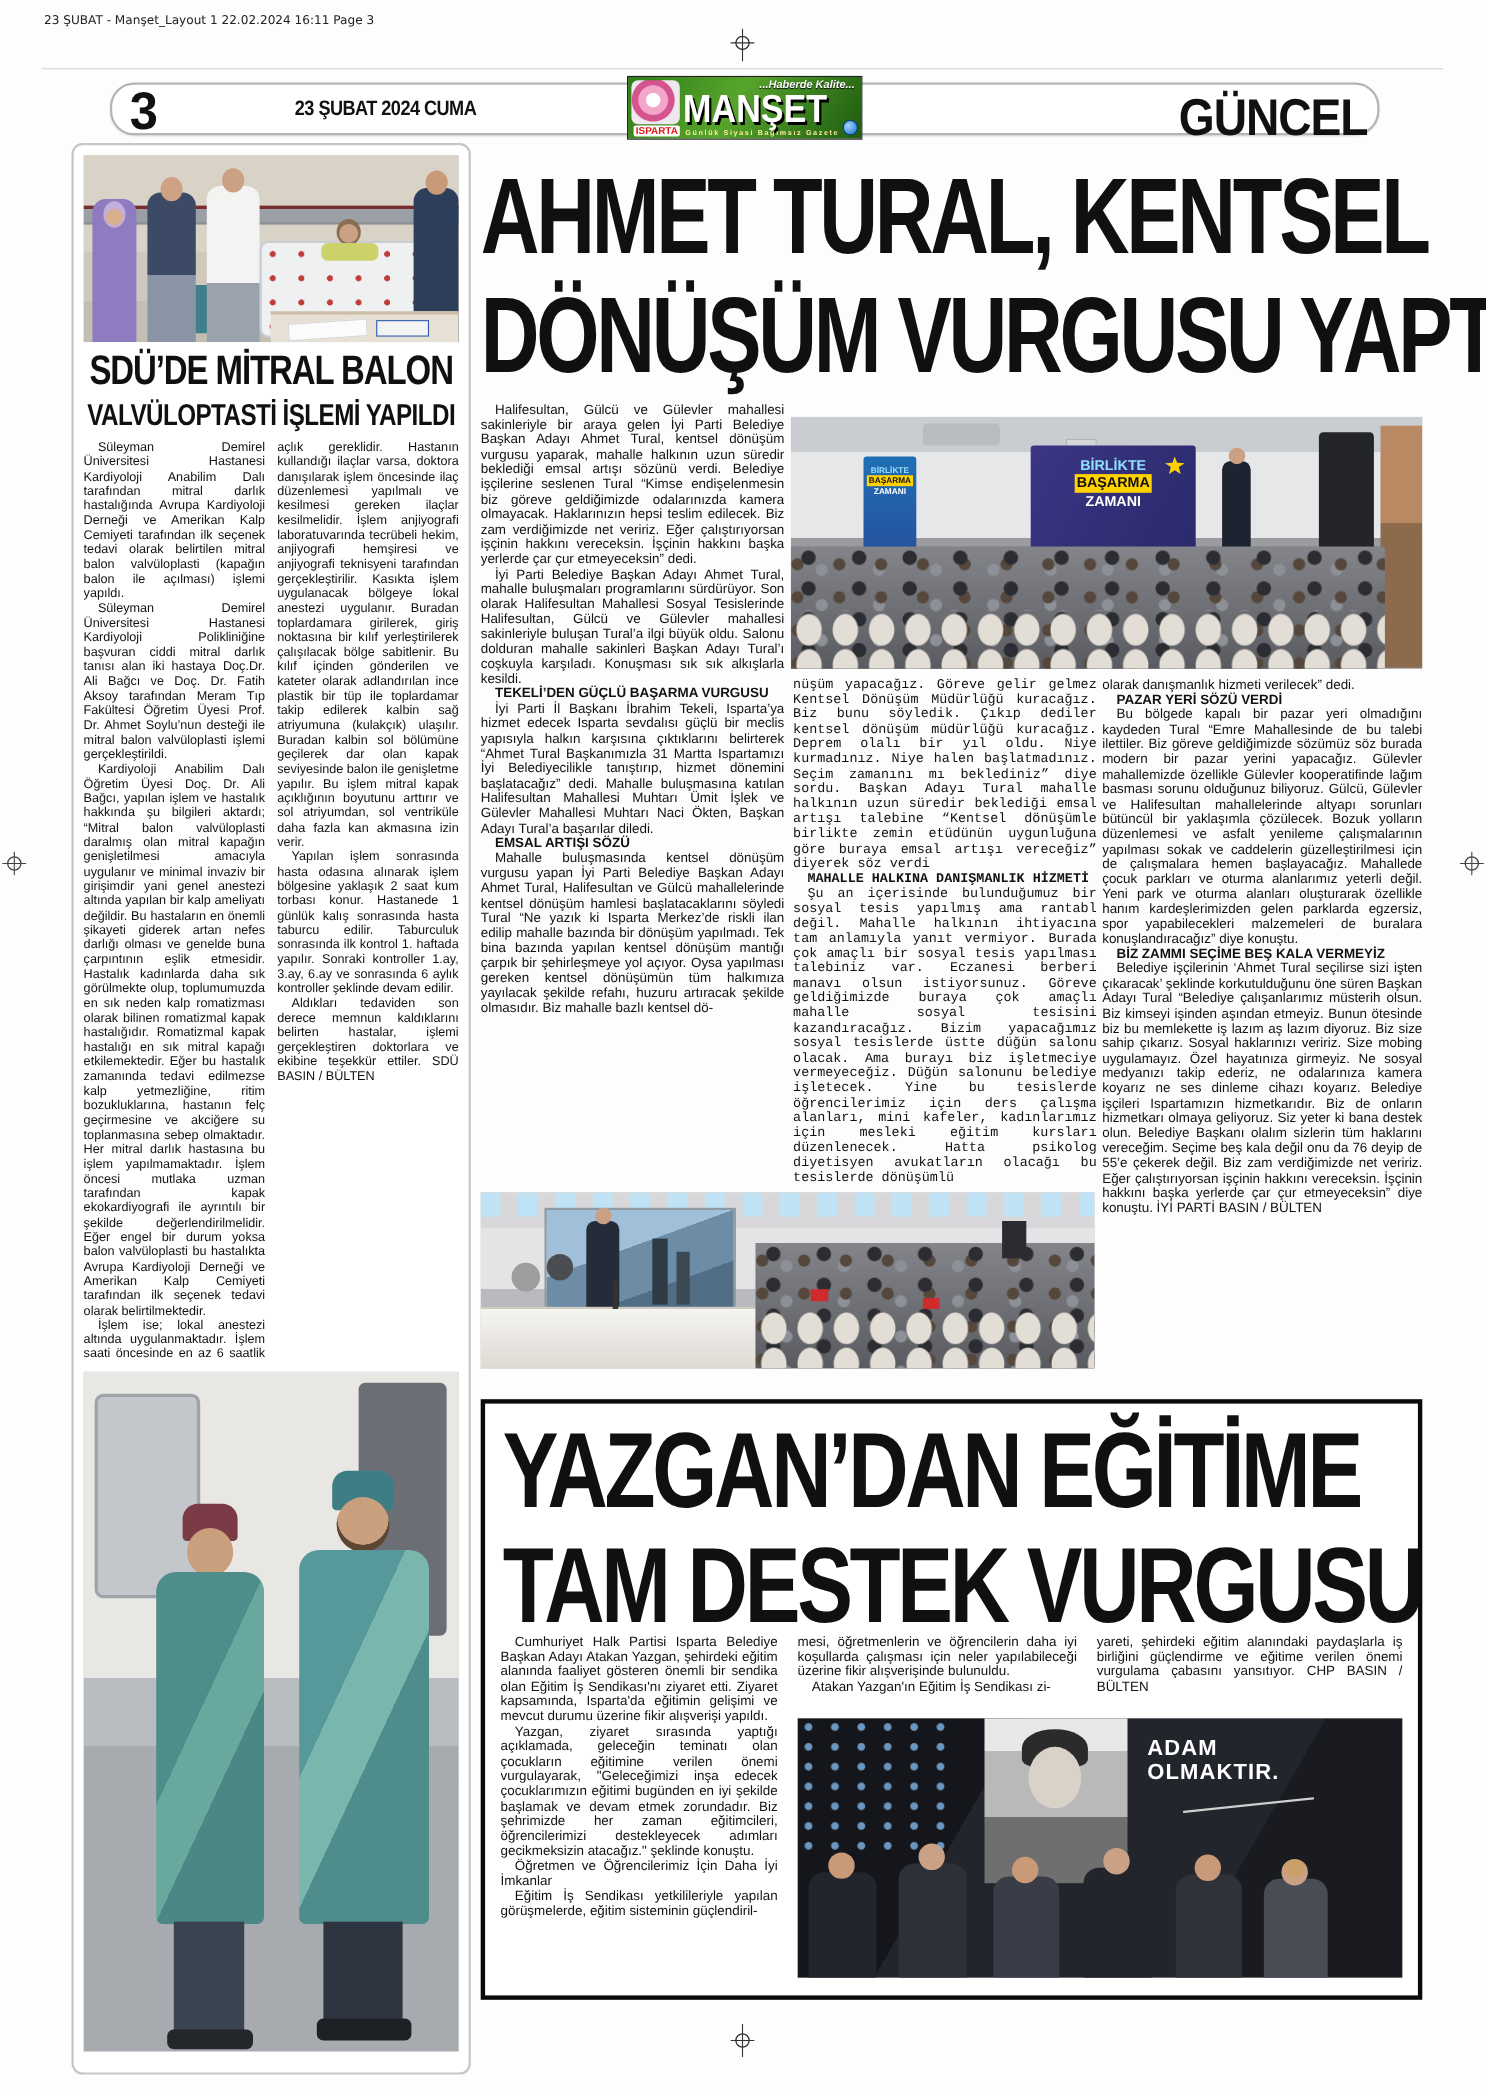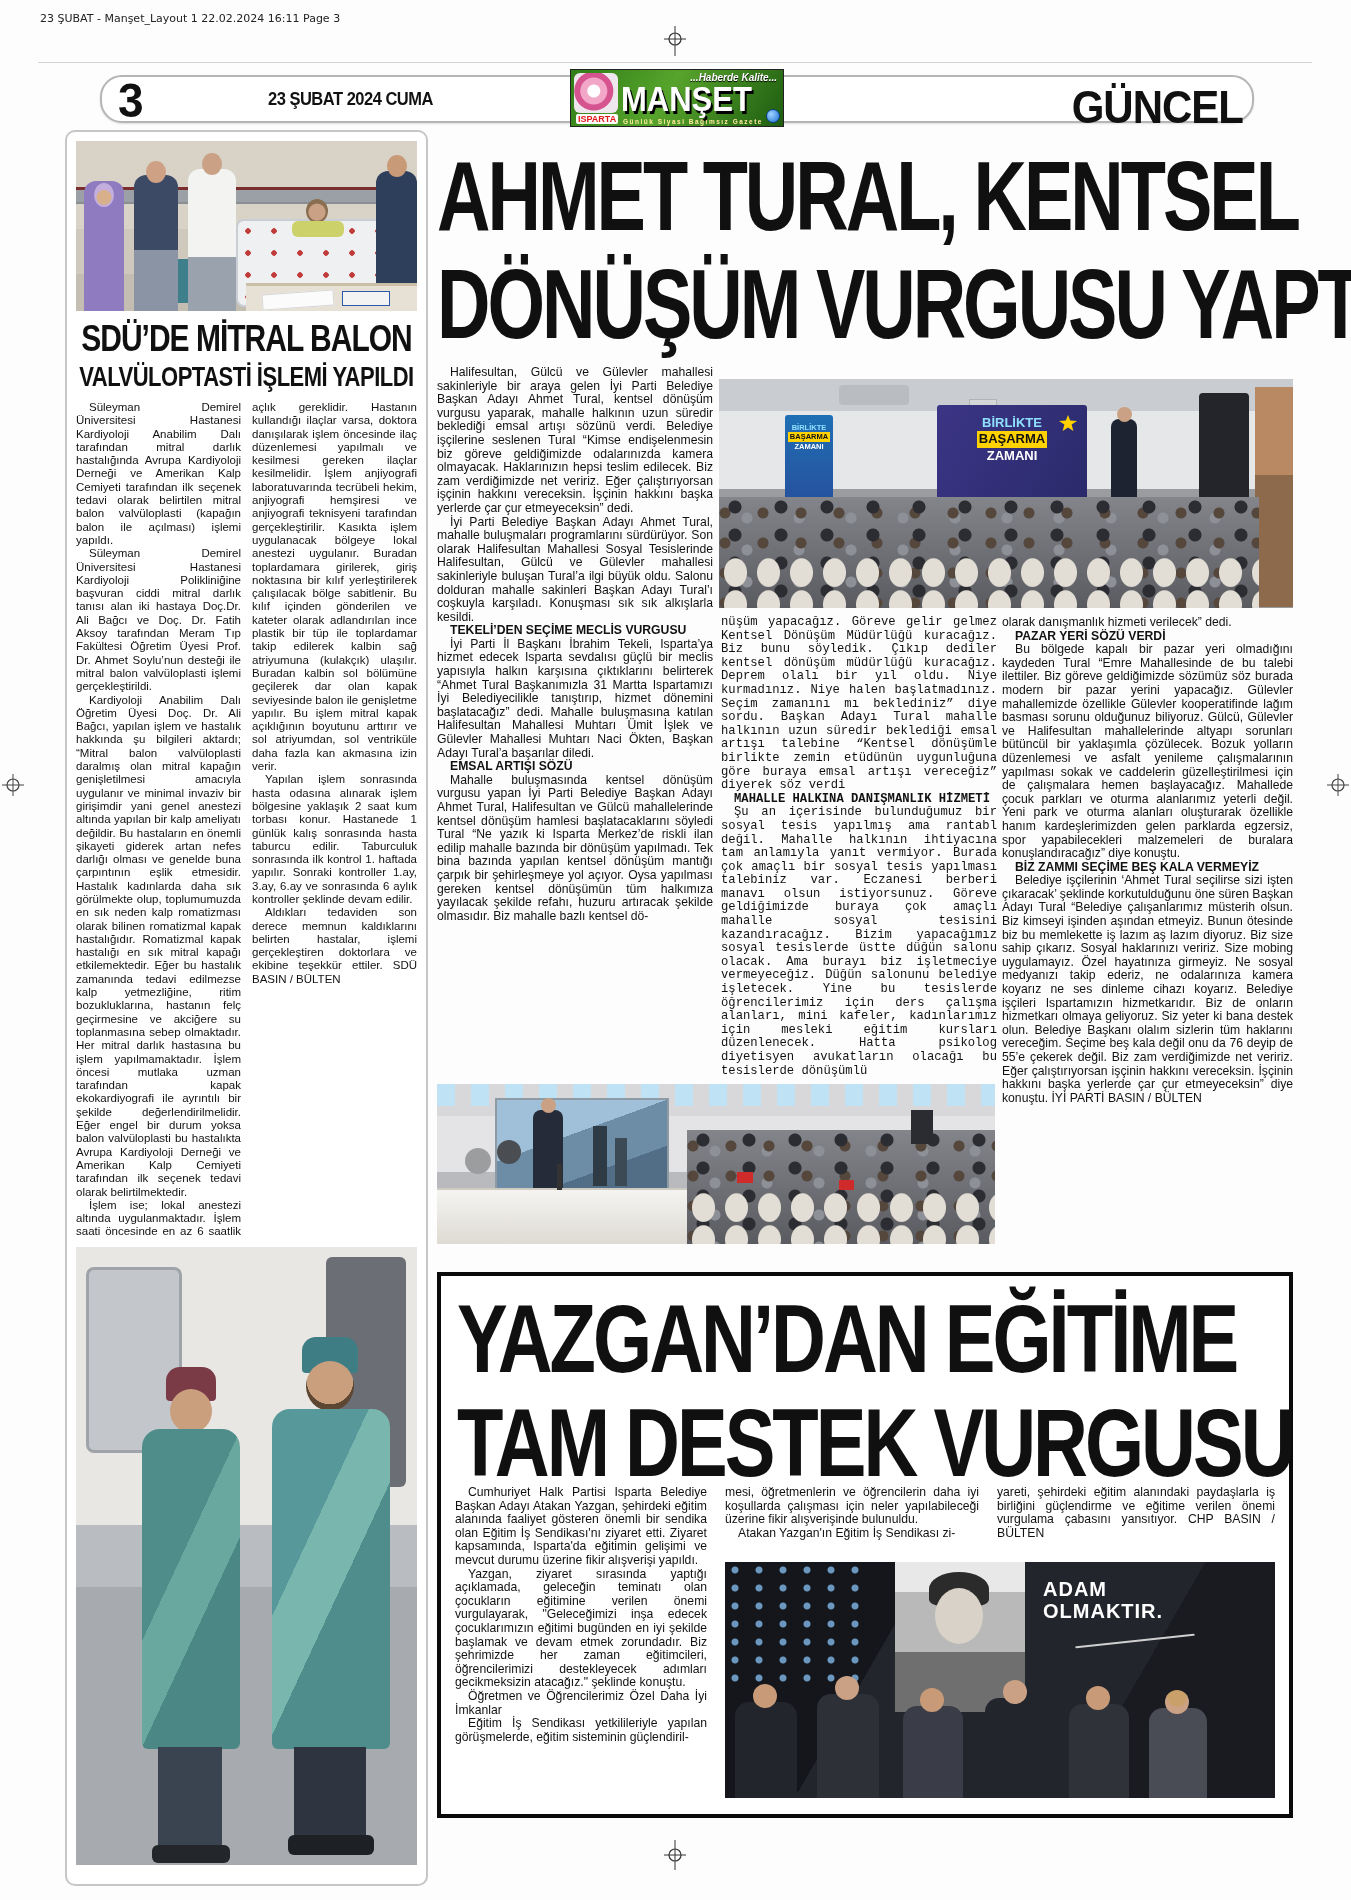--- a/index.html
+++ b/index.html
@@ -220,21 +220,21 @@
   <div class="abs" style="left:480px;top:14px;width:50px;height:110px;background:#23252a;border-radius:4px;"></div>
   <div class="abs" style="left:536px;top:8px;width:38px;height:220px;background:linear-gradient(180deg,#b98963 0 40%,#8d6a4c 40%);"></div>
 
   <div class="abs crowd" style="left:0;top:118px;width:540px;height:111px;"></div>
   <div class="abs chairs" style="left:0;top:176px;width:540px;height:53px;"></div>
 </div>
 
 <div class="abs news bodytext" style="left:437px;top:366px;width:276px;height:716px;overflow:hidden;">
   <p>Halifesultan, Gülcü ve Gülevler mahallesi sakinleriyle bir araya gelen İyi Parti Belediye Başkan Adayı Ahmet Tural, kentsel dönüşüm vurgusu yaparak, mahalle halkının uzun süredir beklediği emsal artışı sözünü verdi. Belediye işçilerine seslenen Tural “Kimse endişelenmesin biz göreve geldiğimizde odalarınızda kamera olmayacak. Haklarınızın hepsi teslim edilecek. Biz zam verdiğimizde net veririz. Eğer çalıştırıyorsan işçinin hakkını vereceksin. İşçinin hakkını başka yerlerde çar çur etmeyeceksin” dedi.</p>
   <p>İyi Parti Belediye Başkan Adayı Ahmet Tural, mahalle buluşmaları programlarını sürdürüyor. Son olarak Halifesultan Mahallesi Sosyal Tesislerinde Halifesultan, Gülcü ve Gülevler mahallesi sakinleriyle buluşan Tural’a ilgi büyük oldu. Salonu dolduran mahalle sakinleri Başkan Adayı Tural’ı coşkuyla karşıladı. Konuşması sık sık alkışlarla kesildi.</p>
-  <p class="sub">TEKELİ’DEN SEÇİME MECLİS VURGUSU</p>
+  <p class="sub">TEKELİ’DEN GÜÇLÜ BAŞARMA VURGUSU</p>
   <p>İyi Parti İl Başkanı İbrahim Tekeli, Isparta’ya hizmet edecek Isparta sevdalısı güçlü bir meclis yapısıyla halkın karşısına çıktıklarını belirterek “Ahmet Tural Başkanımızla 31 Martta Ispartamızı İyi Belediyecilikle tanıştırıp, hizmet dönemini başlatacağız” dedi. Mahalle buluşmasına katılan Halifesultan Mahallesi Muhtarı Ümit İşlek ve Gülevler Mahallesi Muhtarı Naci Ökten, Başkan Adayı Tural’a başarılar diledi.</p>
   <p class="sub">EMSAL ARTIŞI SÖZÜ</p>
   <p>Mahalle buluşmasında kentsel dönüşüm vurgusu yapan İyi Parti Belediye Başkan Adayı Ahmet Tural, Halifesultan ve Gülcü mahallelerinde kentsel dönüşüm hamlesi başlatacaklarını söyledi Tural “Ne yazık ki Isparta Merkez’de riskli ilan edilip mahalle bazında bir dönüşüm yapılmadı. Tek bina bazında yapılan kentsel dönüşüm mantığı çarpık bir şehirleşmeye yol açıyor.  Oysa yapılması gereken kentsel dönüşümün tüm halkımıza yayılacak şekilde refahı, huzuru artıracak şekilde olmasıdır. Biz mahalle bazlı kentsel dö-</p>
 </div>
 
 <div class="abs news bodytext" style="left:721px;top:616px;width:276px;height:468px;overflow:hidden;font-family:Liberation Mono, monospace;">
   <p class="noind">nüşüm yapacağız. Göreve gelir gelmez Kentsel Dönüşüm Müdürlüğü kuracağız. Biz bunu söyledik. Çıkıp dediler kentsel dönüşüm müdürlüğü kuracağız. Deprem olalı bir yıl oldu. Niye kurmadınız. Niye halen başlatmadınız. Seçim zamanını mı beklediniz” diye sordu. Başkan Adayı Tural mahalle halkının uzun süredir beklediği emsal artışı talebine “Kentsel dönüşümle birlikte zemin etüdünün uygunluğuna göre buraya emsal artışı vereceğiz” diyerek söz verdi</p>
   <p class="sub">MAHALLE HALKINA DANIŞMANLIK HİZMETİ</p>
   <p>Şu an içerisinde bulunduğumuz bir sosyal tesis yapılmış ama rantabl değil. Mahalle halkının ihtiyacına tam anlamıyla yanıt vermiyor. Burada çok amaçlı bir sosyal tesis yapılması talebiniz var. Eczanesi berberi manavı olsun istiyorsunuz.  Göreve geldiğimizde  buraya çok amaçlı mahalle sosyal tesisini kazandıracağız.  Bizim yapacağımız sosyal tesislerde üstte düğün salonu olacak. Ama burayı biz işletmeciye vermeyeceğiz.  Düğün salonunu belediye işletecek. Yine bu tesislerde öğrencilerimiz için ders çalışma alanları, mini kafeler, kadınlarımız için mesleki eğitim kursları düzenlenecek. Hatta psikolog diyetisyen avukatların olacağı bu tesislerde dönüşümlü</p>
 </div>
@@ -272,21 +272,21 @@
 
 <div class="abs bottombox news">
   <div style="position:relative;height:206px;">
     <div class="abs hl hl-bottom" style="left:2px;top:2px;">YAZGAN’DAN EĞİTİME</div>
     <div class="abs hl hl-bottom" style="left:2px;top:106px;">TAM DESTEK VURGUSU</div>
   </div>
   <div style="display:flex;gap:18px;height:312px;">
     <div class="bodytext" style="width:252px;flex:0 0 auto;overflow:hidden;">
       <p>Cumhuriyet Halk Partisi Isparta Belediye Başkan Adayı Atakan Yazgan, şehirdeki eğitim alanında faaliyet gösteren önemli bir sendika olan Eğitim İş Sendikası'nı ziyaret etti. Ziyaret kapsamında, Isparta'da eğitimin gelişimi ve mevcut durumu üzerine fikir alışverişi yapıldı.</p>
       <p>Yazgan, ziyaret sırasında yaptığı açıklamada, geleceğin teminatı olan çocukların eğitimine verilen önemi vurgulayarak, "Geleceğimizi inşa edecek çocuklarımızın eğitimi bugünden en iyi şekilde başlamak ve devam etmek zorundadır. Biz şehrimizde her zaman eğitimcileri, öğrencilerimizi destekleyecek adımları gecikmeksizin atacağız." şeklinde konuştu.</p>
-      <p>Öğretmen ve Öğrencilerimiz Özel Daha İyi İmkanlar</p>
+      <p>Öğretmen ve Öğrencilerimiz İçin Daha İyi İmkanlar</p>
       <p>Eğitim İş Sendikası yetkilileriyle yapılan görüşmelerde, eğitim sisteminin güçlendiril-</p>
     </div>
     <div style="flex:1;display:flex;flex-direction:column;">
       <div style="display:flex;gap:18px;height:72px;">
         <div class="bodytext" style="width:254px;overflow:hidden;">
           <p class="noind">mesi, öğretmenlerin ve öğrencilerin daha iyi koşullarda çalışması için neler yapılabileceği üzerine fikir alışverişinde bulunuldu.</p>
           <p>Atakan Yazgan'ın Eğitim İş Sendikası zi-</p>
         </div>
         <div class="bodytext" style="flex:1;overflow:hidden;">
           <p class="noind">yareti, şehirdeki eğitim alanındaki paydaşlarla iş birliğini güçlendirme ve eğitime verilen önemi vurgulama çabasını yansıtıyor. CHP BASIN / BÜLTEN</p>

